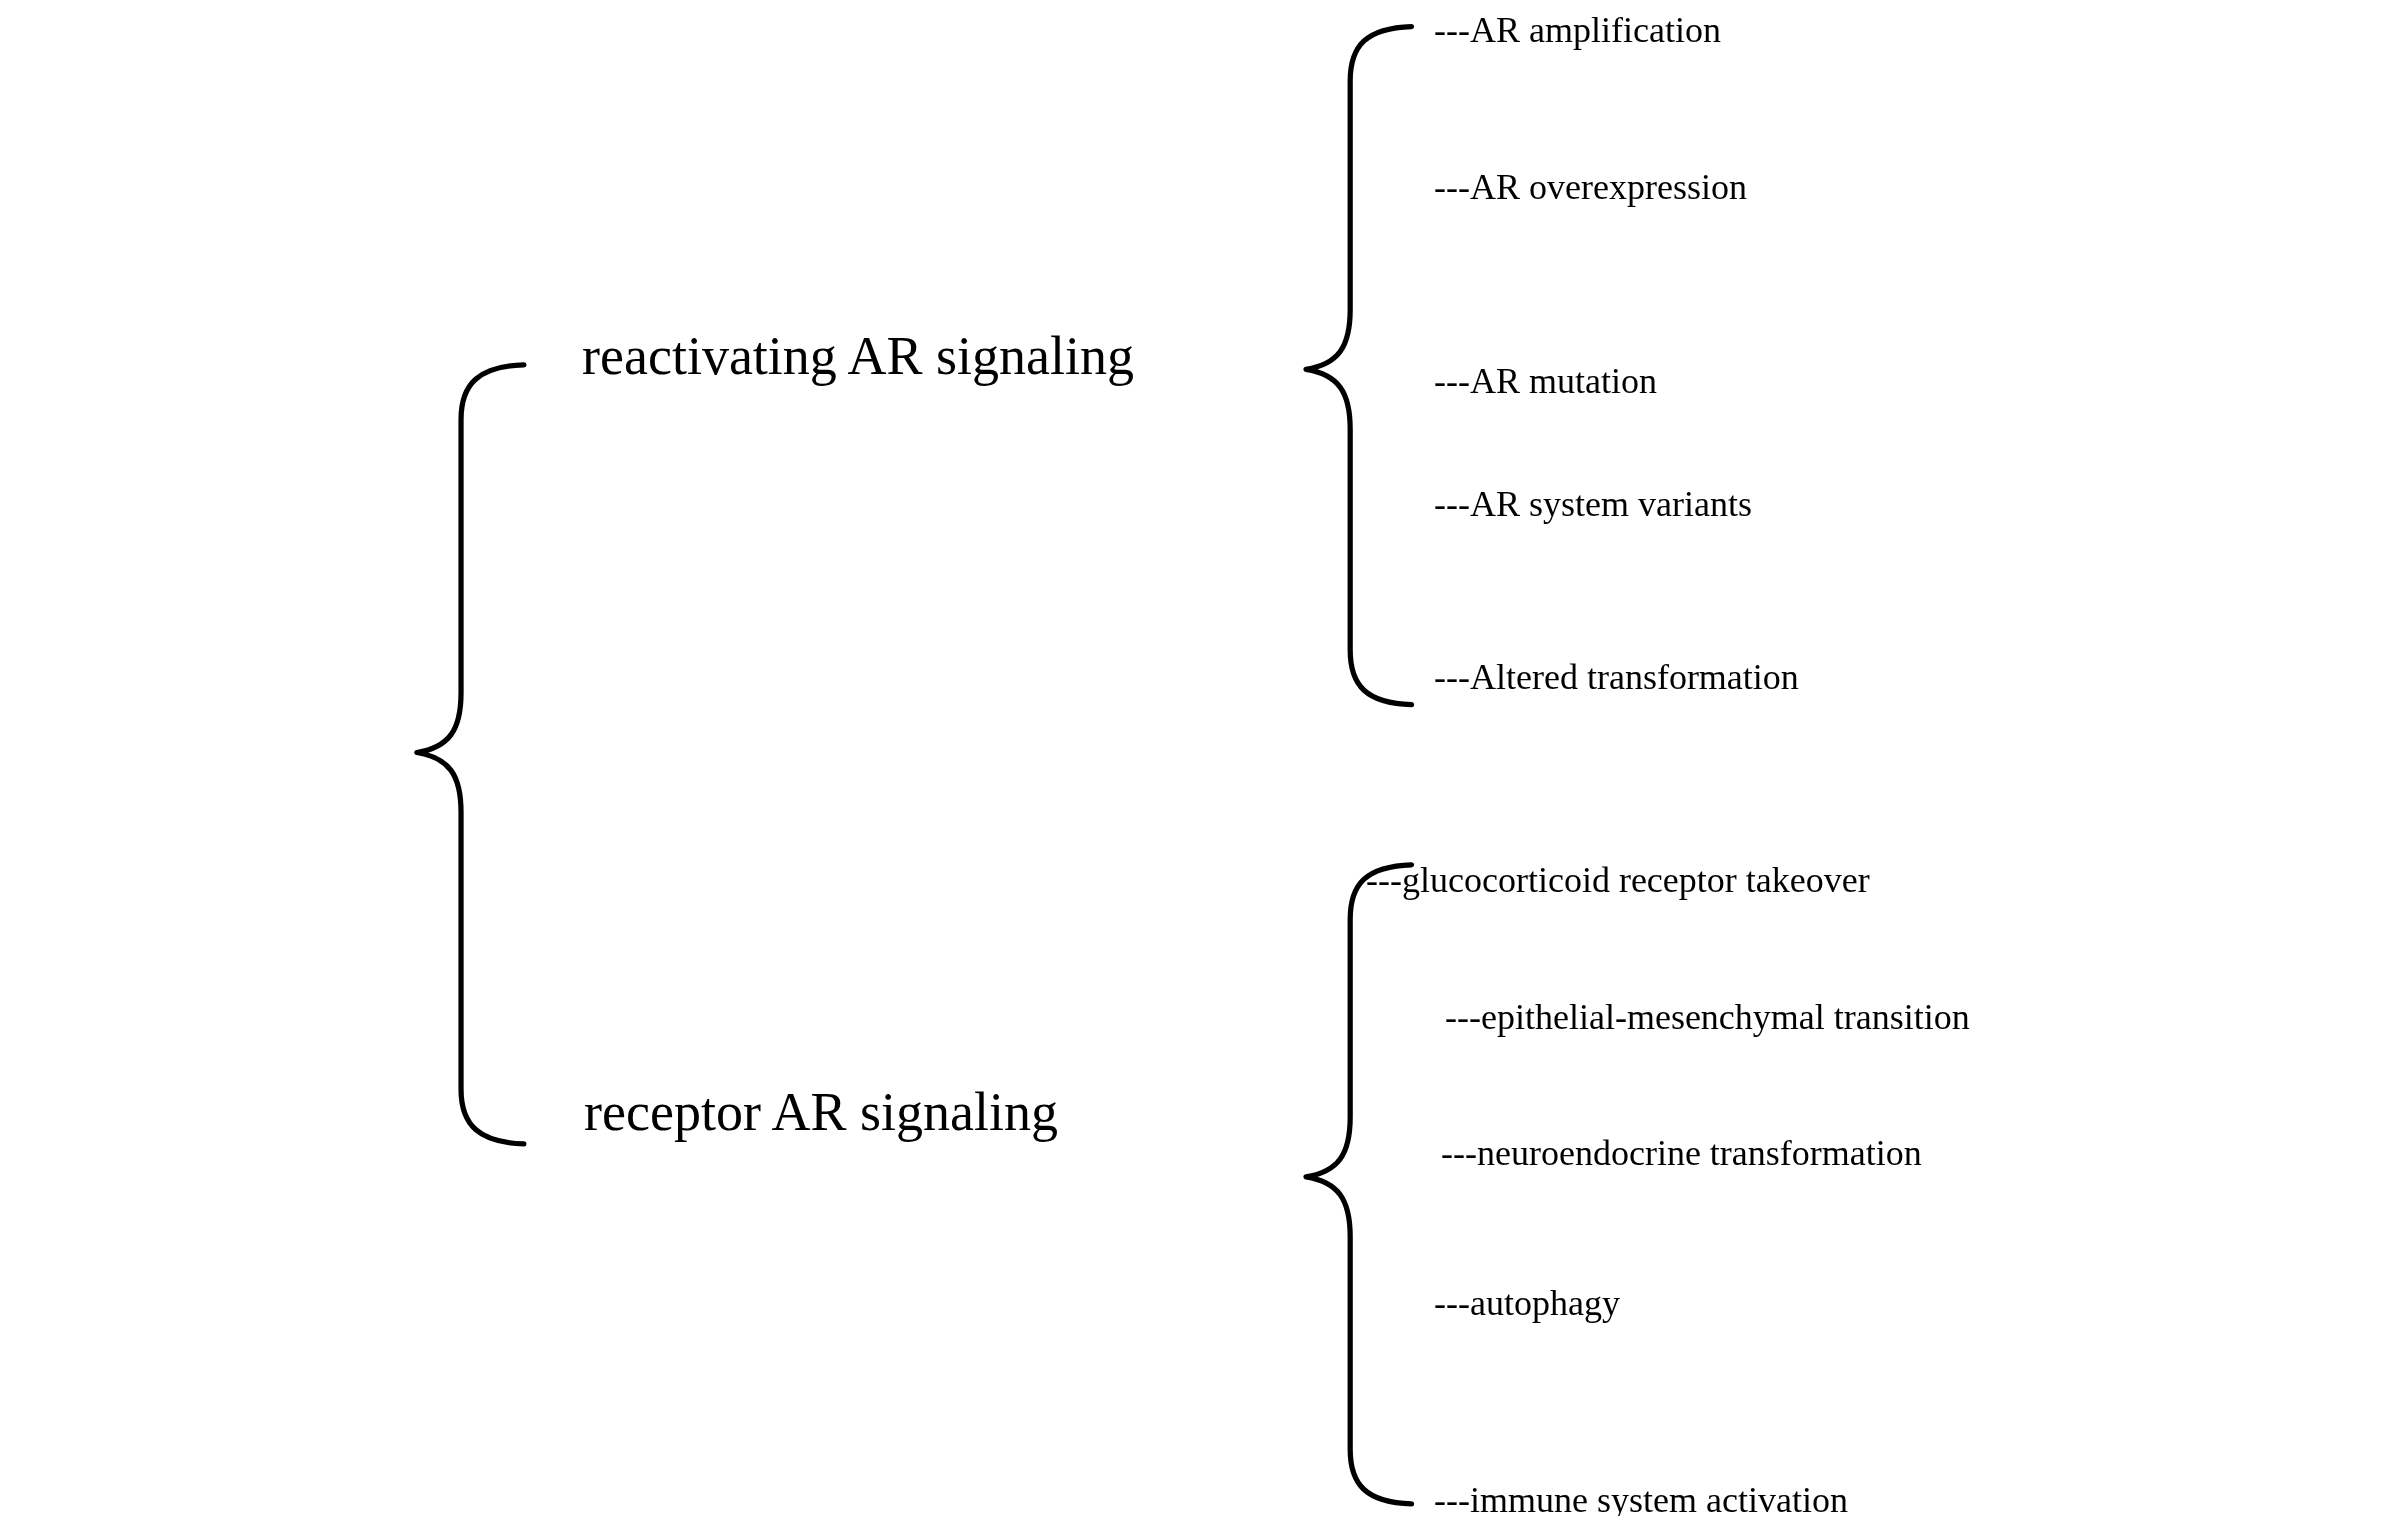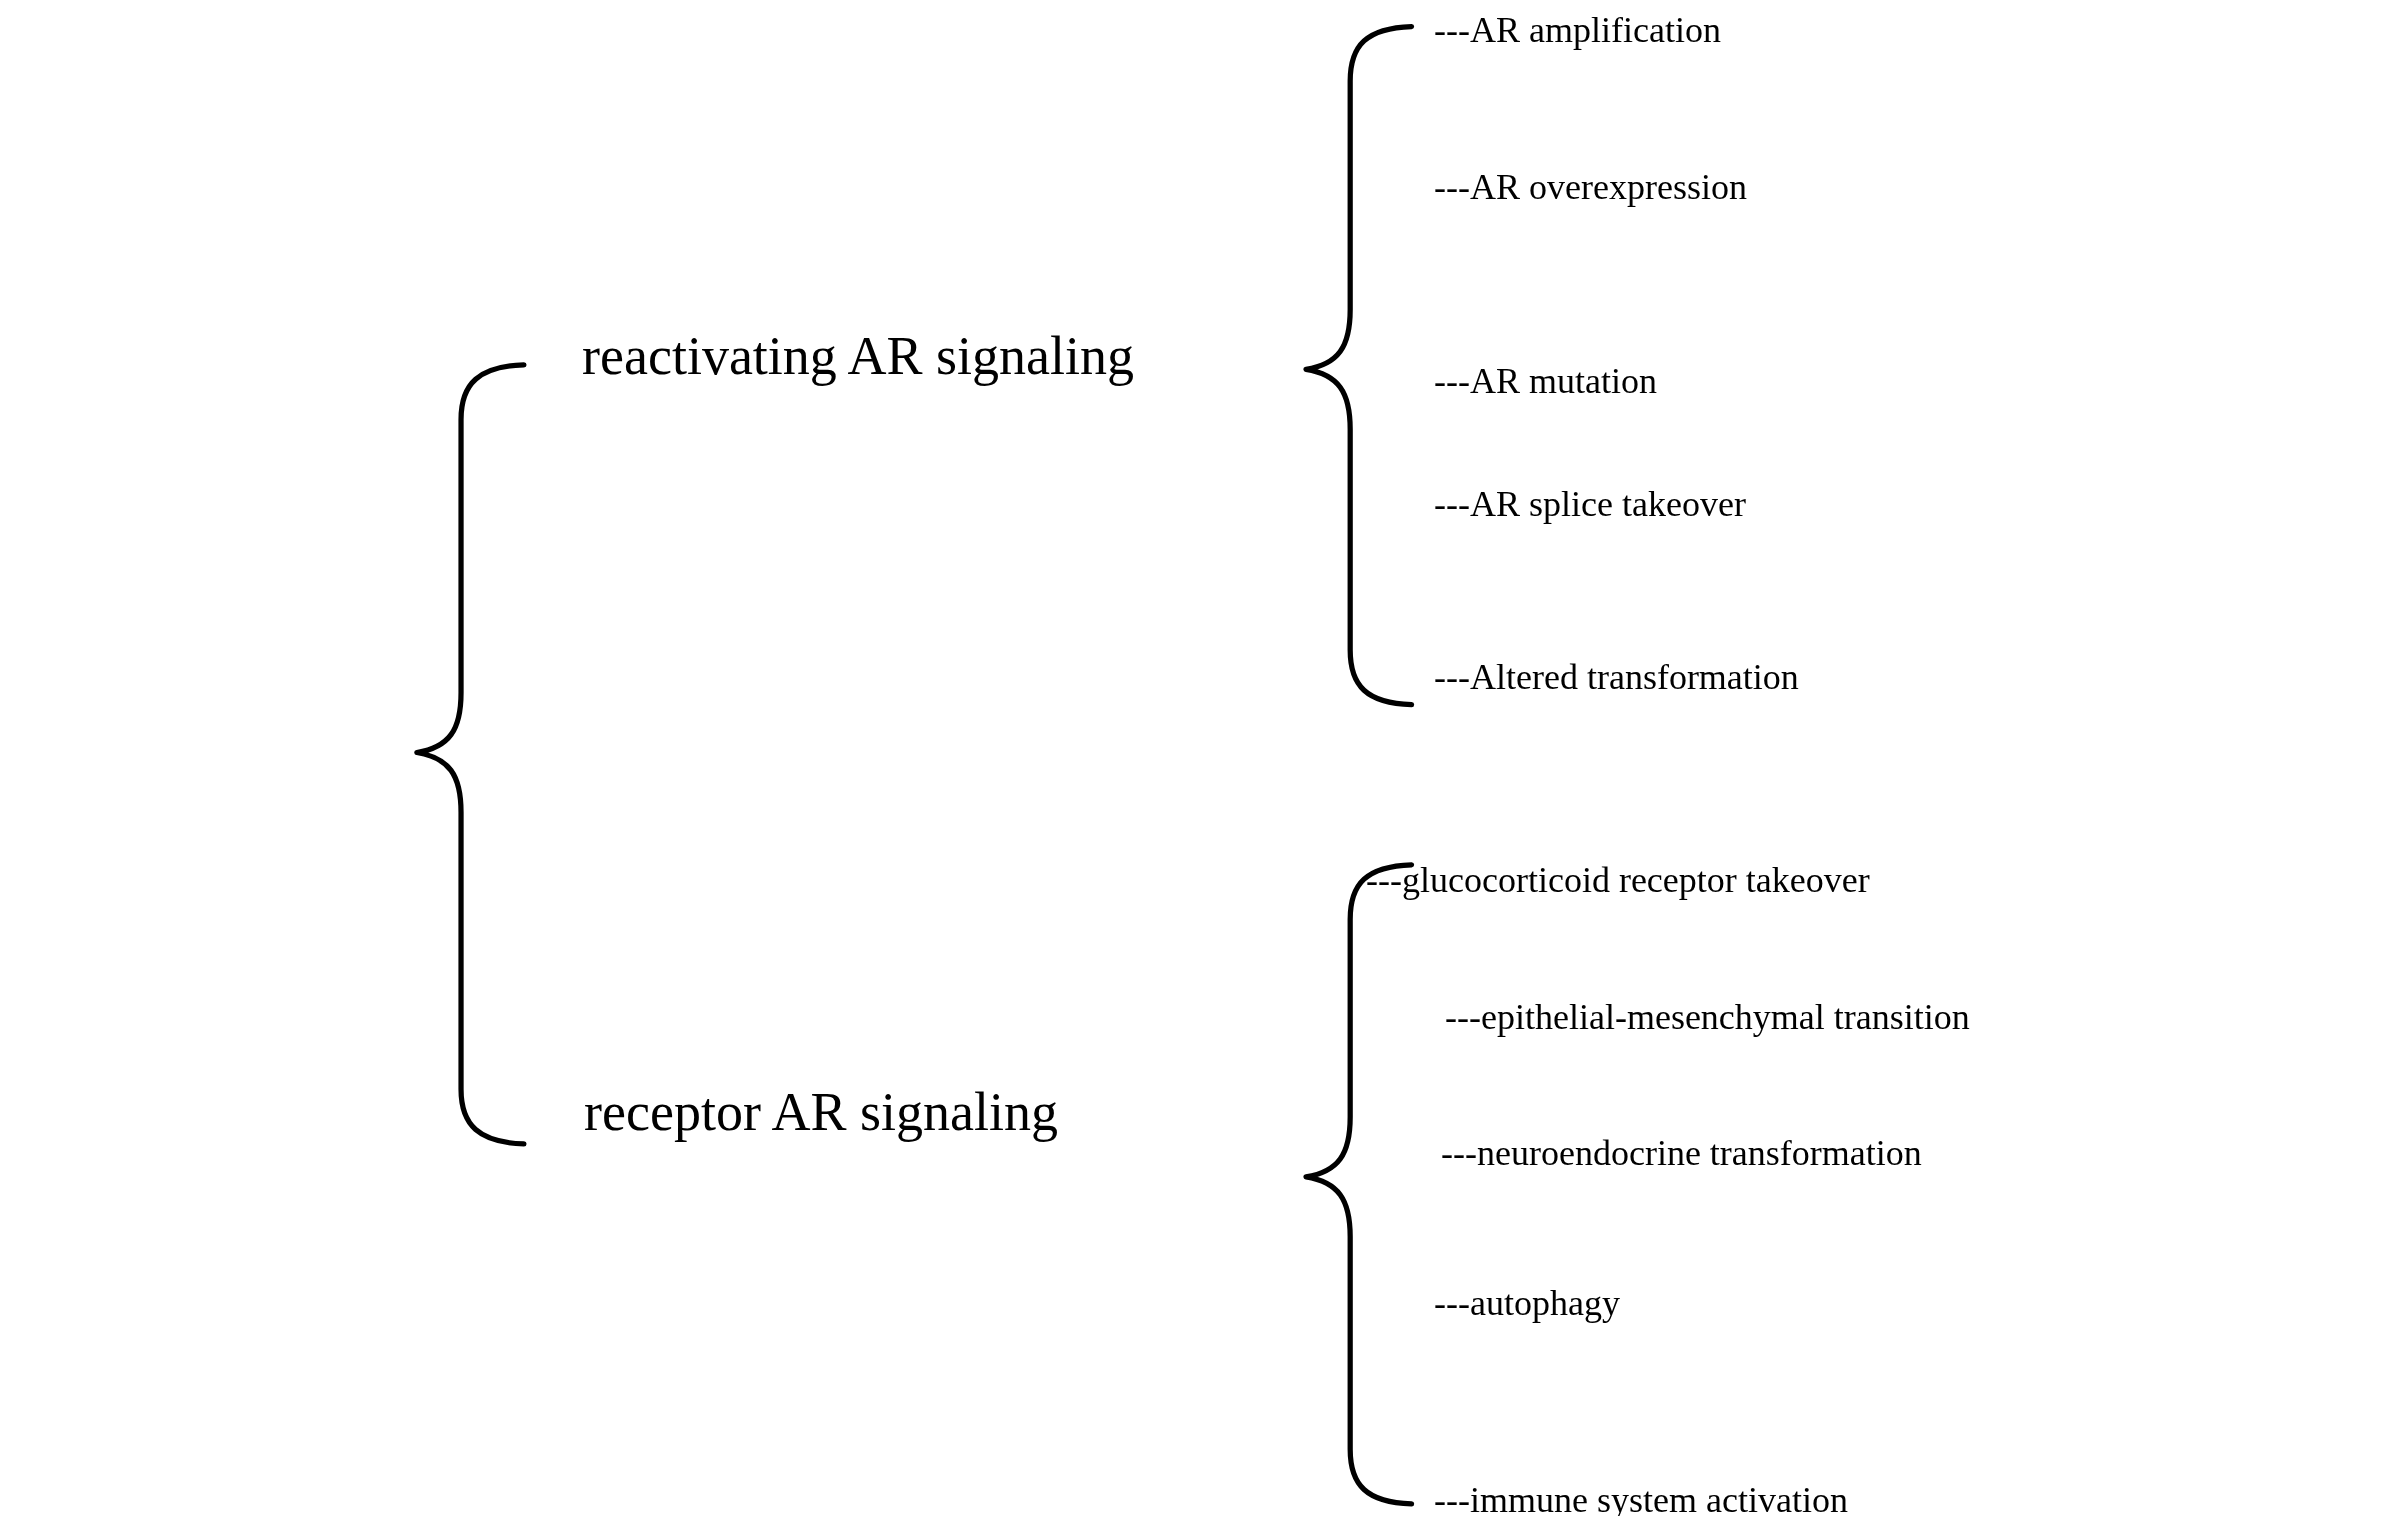--- a/index.html
+++ b/index.html
@@ -107,21 +107,21 @@
   <div class="node-text" id="branch-label-0">reactivating AR signaling</div>
 
   <div class="node-text" id="branch-label-1">receptor AR signaling</div>
 
   <div class="leaf-label" style="left:1434px; top:9px;">---AR amplification</div>
 
   <div class="leaf-label" style="left:1434px; top:166px;">---AR overexpression</div>
 
   <div class="leaf-label" style="left:1434px; top:327px;margin-top:33px;">---AR mutation</div>
 
-  <div class="leaf-label" style="left:1434px; top:483px;">---AR splice takeover</div>
+  <div class="leaf-label" style="left:1434px; top:483px;">---AR system variants</div>
 
   <div class="leaf-label" style="left:1434px; top:656px;">---Altered transformation</div>
 
   <div class="leaf-label" style="left:1366px; top:859px;">---glucocorticoid receptor takeover</div>
 
   <div class="leaf-label" style="left:1445px; top:996px;">---epithelial-mesenchymal transition</div>
 
   <div class="leaf-label" style="left:1441px; top:1132px;">---neuroendocrine transformation</div>
 
   <div class="leaf-label" style="left:1434px; top:1282px;">---autophagy</div>

